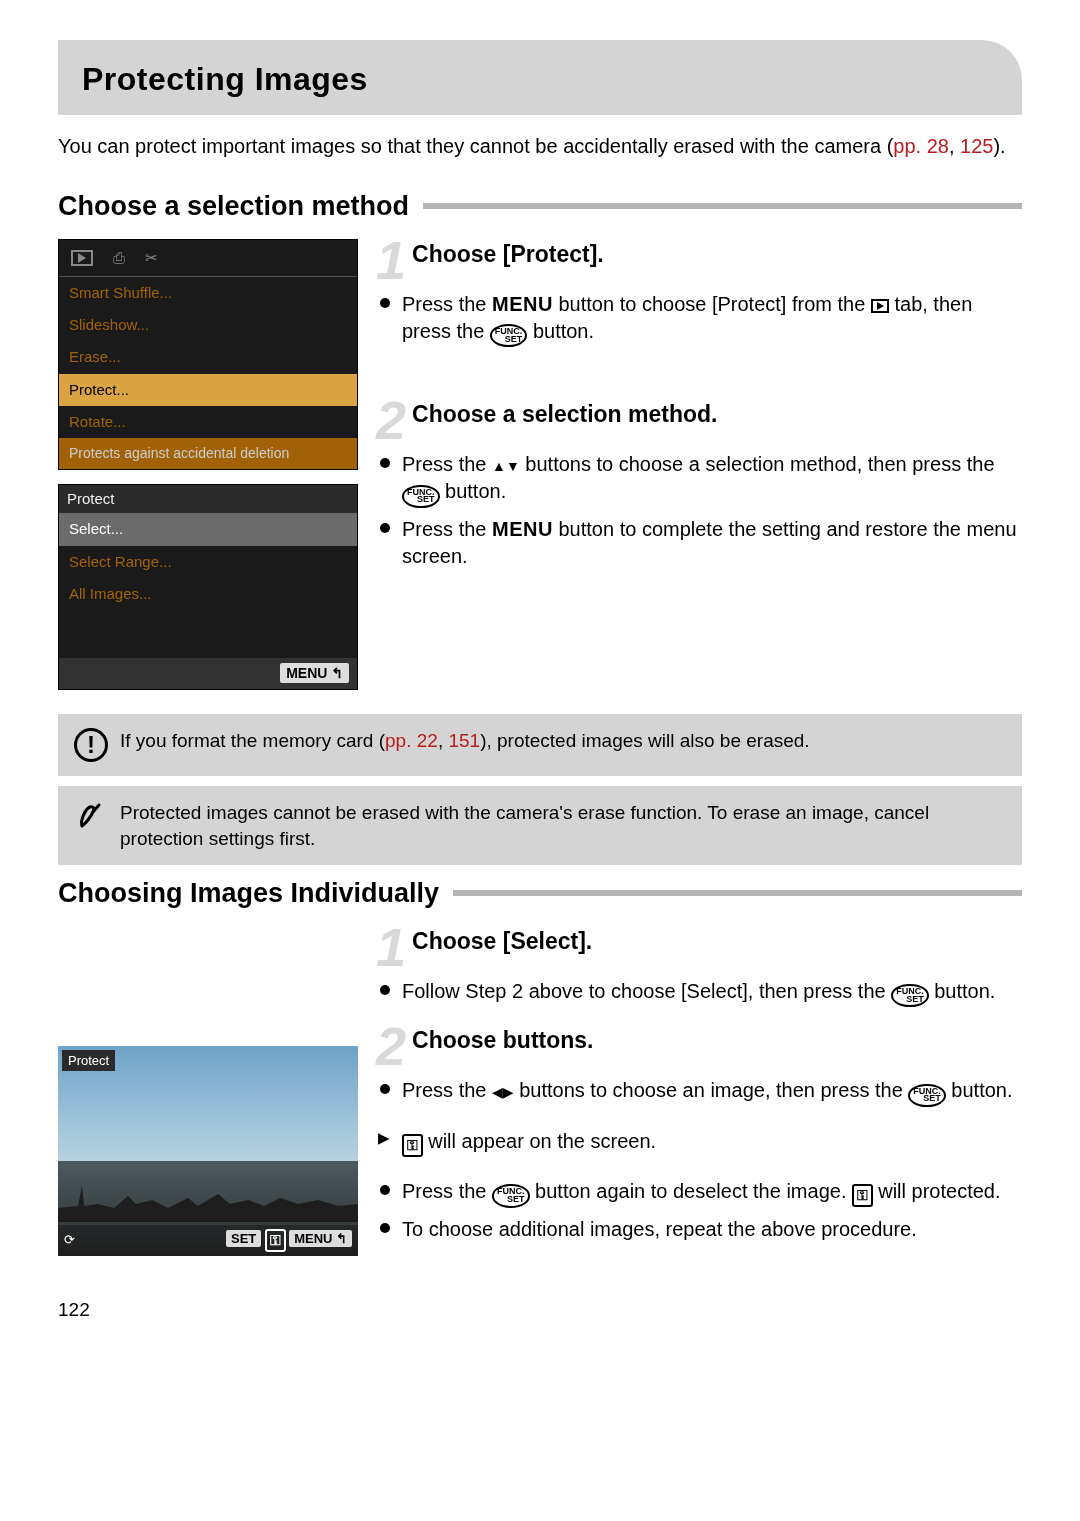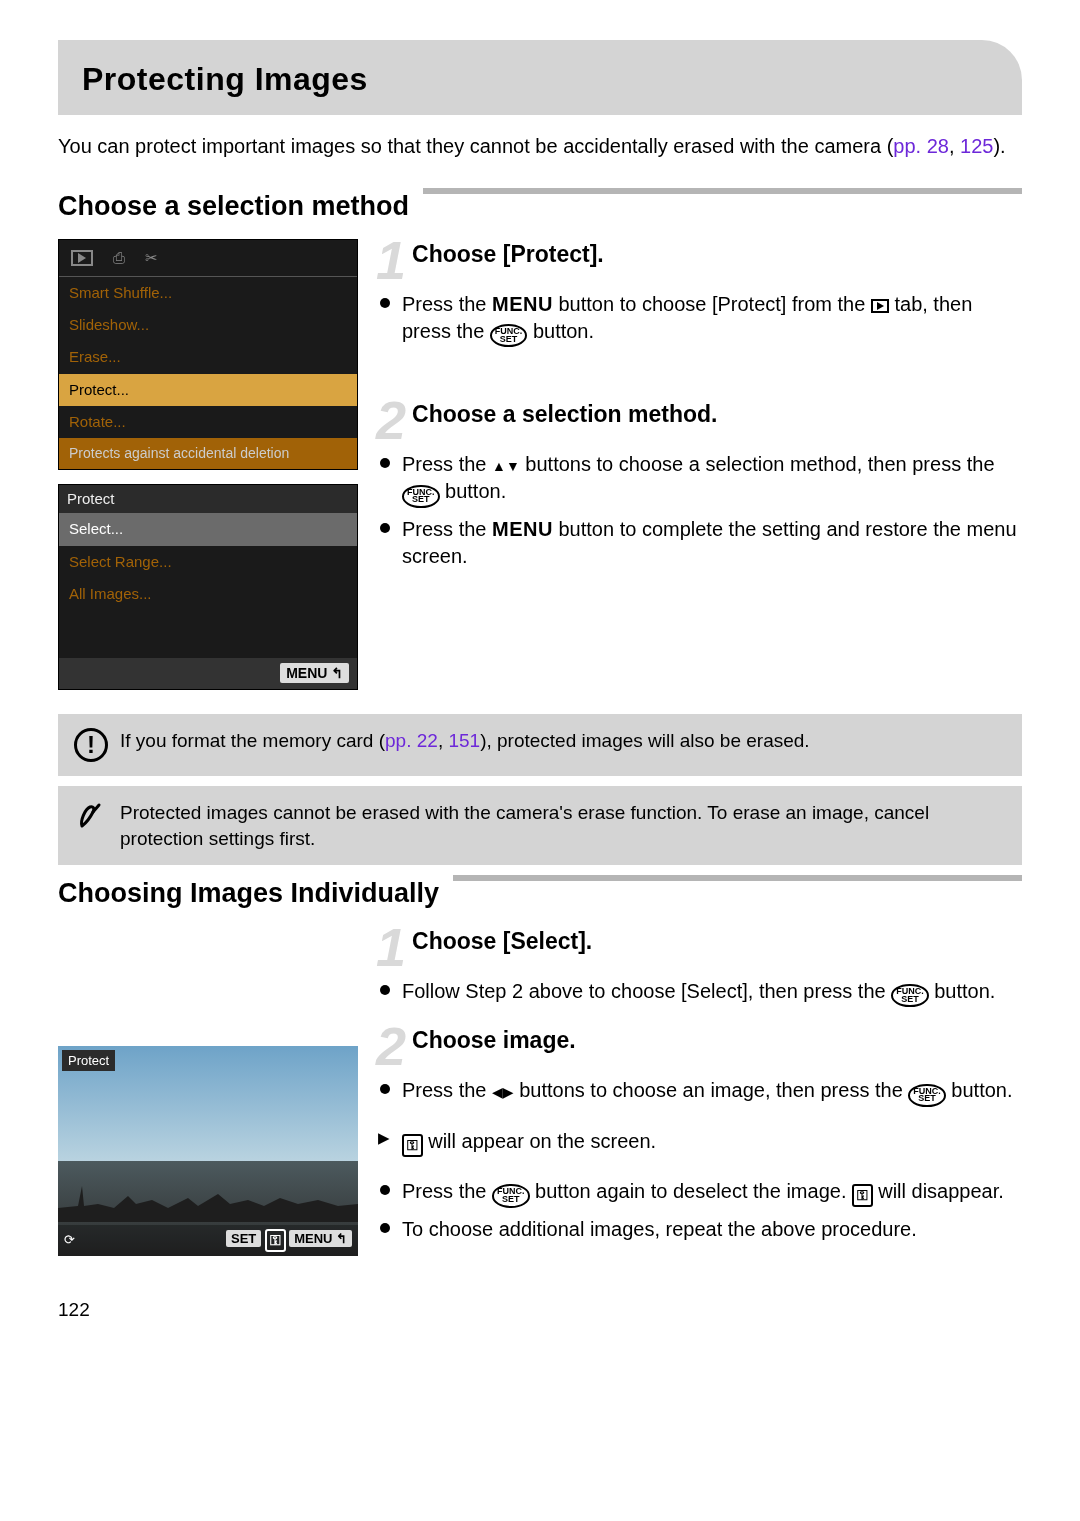--- a/index.html
+++ b/index.html
@@ -18,23 +18,23 @@
     padding: 18px 24px 14px 24px;
     margin-bottom: 18px;
   }
   .title-text {
     font-family: Arial, Helvetica, sans-serif;
     font-weight: 900;
     font-size: 32px;
     letter-spacing: 0.5px;
   }
   .intro { margin-bottom: 28px; }
-  a.xref { color: #6d28d9; text-decoration: none; }
+  a.xref { color: #b91c1c; text-decoration: none; }
   .subhead {
-    display: flex; align-items: flex-start; gap: 14px;
+    display: flex; align-items: center; gap: 14px;
     margin: 8px 0 14px 0;
   }
   .subhead-text {
     font-weight: 900;
     font-size: 27px;
   }
   .subhead-rule { flex: 1; height: 6px; background: #b5b5b5; }
 
   .content-row { display: flex; gap: 18px; align-items: flex-start; margin-bottom: 24px; }
   .shotcol { width: 300px; flex: 0 0 300px; display: flex; flex-direction: column; gap: 14px; }
@@ -96,21 +96,21 @@
     border: 2px solid #000; position: relative; vertical-align: -2px;
   }
   .play-icon::after {
     content: ""; position: absolute; left: 4px; top: 1px;
     border-left: 7px solid #000;
     border-top: 4px solid transparent; border-bottom: 4px solid transparent;
   }
   .func-set {
     display: inline-block; border: 2px solid #000; border-radius: 50%;
     font-size: 9px; font-weight: 700; line-height: 0.85;
-    padding: 2px 3px 2px 3px; text-align: center; vertical-align: -4px;
+    padding: 2px 3px 2px 3px; text-align: right; vertical-align: -4px;
   }
   .func-set .t { display:block; }
   .key-icon {
     display: inline-block; border: 2px solid #000; border-radius: 3px;
     font-size: 14px; padding: 0 3px; vertical-align: -2px; font-weight:700;
   }
   .arrow-up::before { content: "▲"; font-size:14px; }
   .arrow-down::before { content: "▼"; font-size:14px; }
   .arrow-left::before { content: "◀"; font-size:14px; }
   .arrow-right::before { content: "▶"; font-size:14px; }
@@ -274,34 +274,34 @@
       <div class="step-head">Choose [Select].</div>
       <ul class="bullets">
         <li>
           <span>Follow Step 2 above to choose [Select], then press the </span><span class="func-set"><span class="t">FUNC.</span><span class="t">SET</span></span><span> button.</span>
         </li>
       </ul>
     </div>
 
     <div>
       <span class="big-num">2</span>
-      <div class="step-head">Choose image.</div>
+      <div class="step-head">Choose buttons.</div>
       <ul class="bullets">
         <li>
           <span>Press the </span><span class="arrow-left"></span><span class="arrow-right"></span><span> buttons to choose an image, then press the </span><span class="func-set"><span class="t">FUNC.</span><span class="t">SET</span></span><span> button.</span>
         </li>
       </ul>
       <ul class="bullets result">
         <li>
           <span class="key-icon">⚿</span><span> will appear on the screen.</span>
         </li>
       </ul>
       <ul class="bullets">
         <li>
-          <span>Press the </span><span class="func-set"><span class="t">FUNC.</span><span class="t">SET</span></span><span> button again to deselect the image. </span><span class="key-icon">⚿</span><span> will disappear.</span>
+          <span>Press the </span><span class="func-set"><span class="t">FUNC.</span><span class="t">SET</span></span><span> button again to deselect the image. </span><span class="key-icon">⚿</span><span> will protected.</span>
         </li>
         <li>To choose additional images, repeat the above procedure.</li>
       </ul>
     </div>
   </div>
 </div>
 
 <div class="pagenum">122</div>
 
 </body></html>

